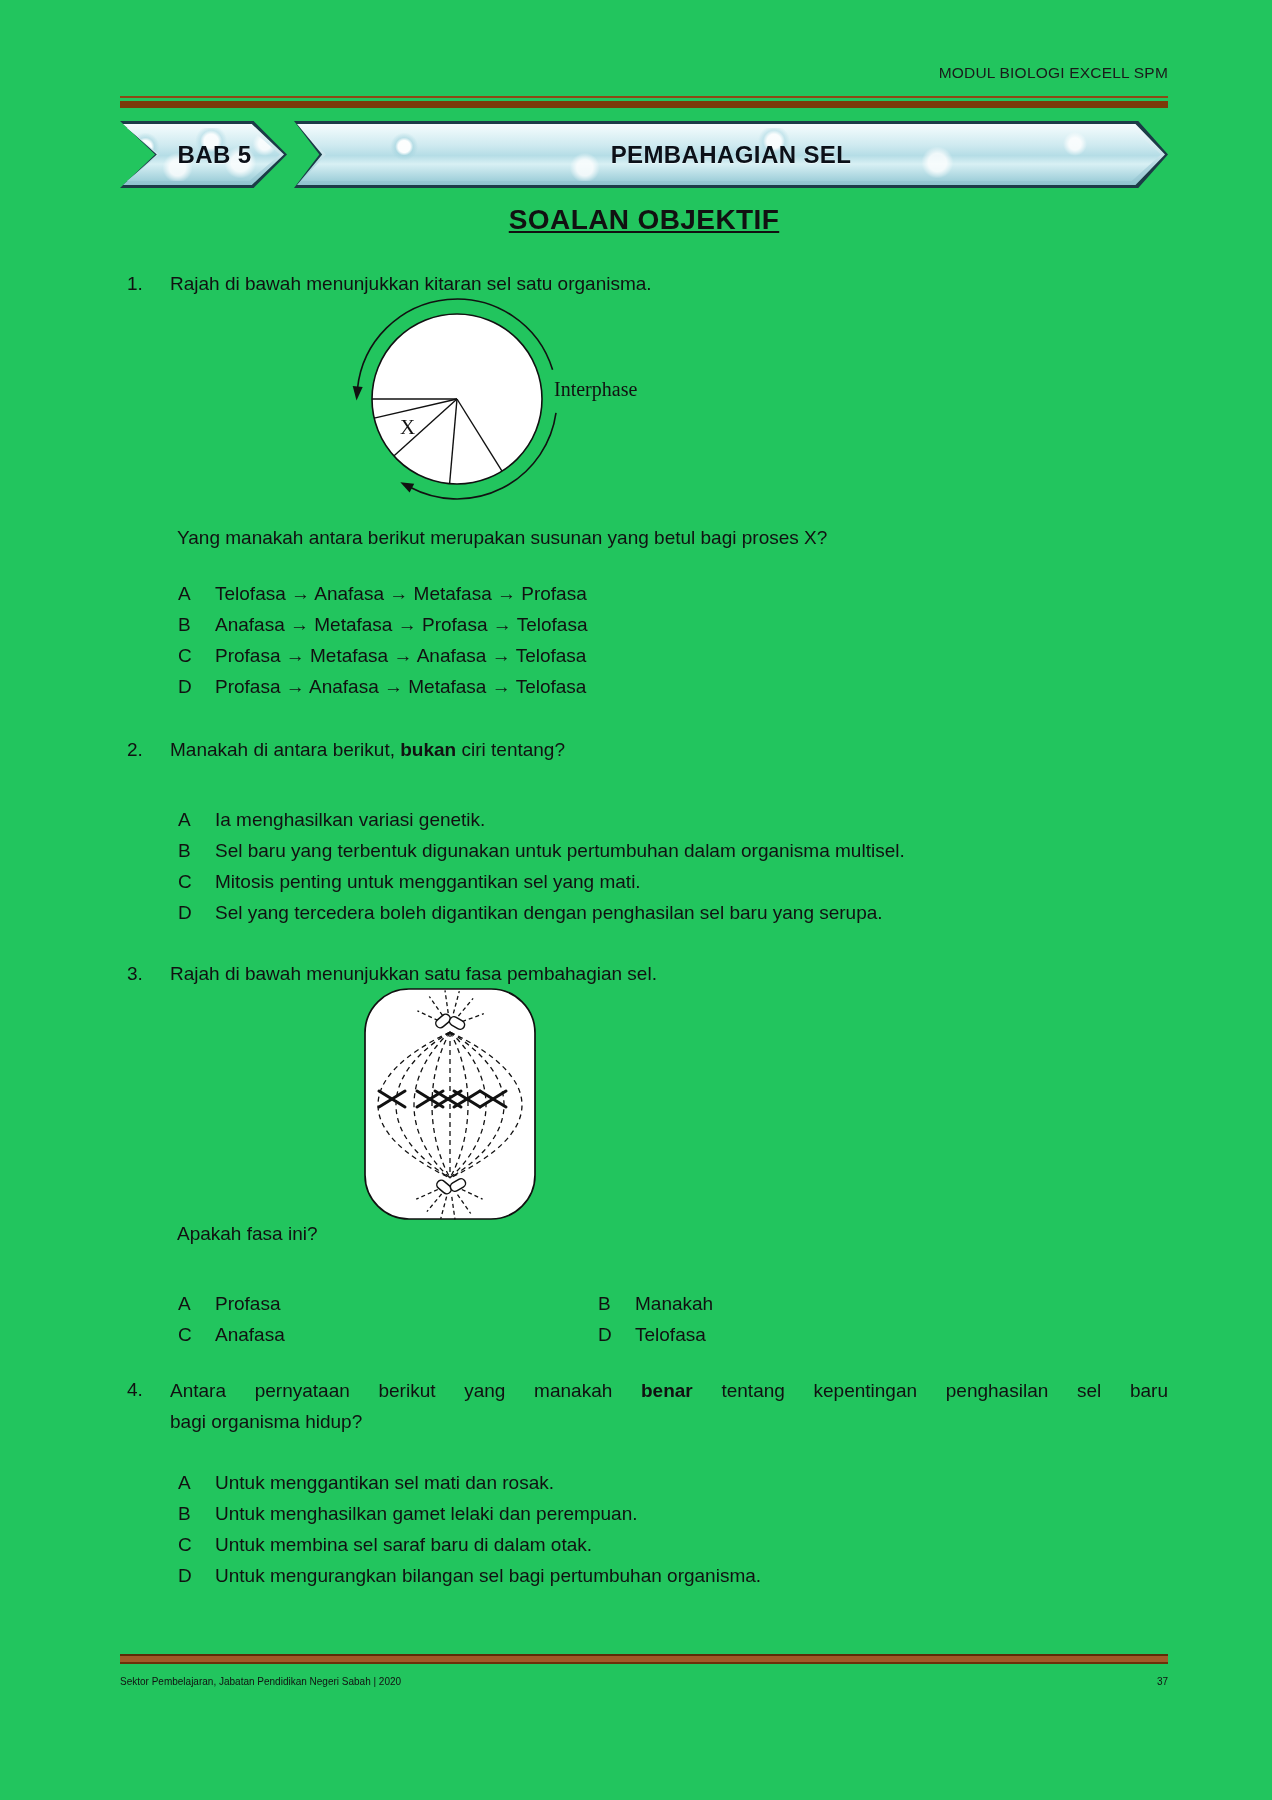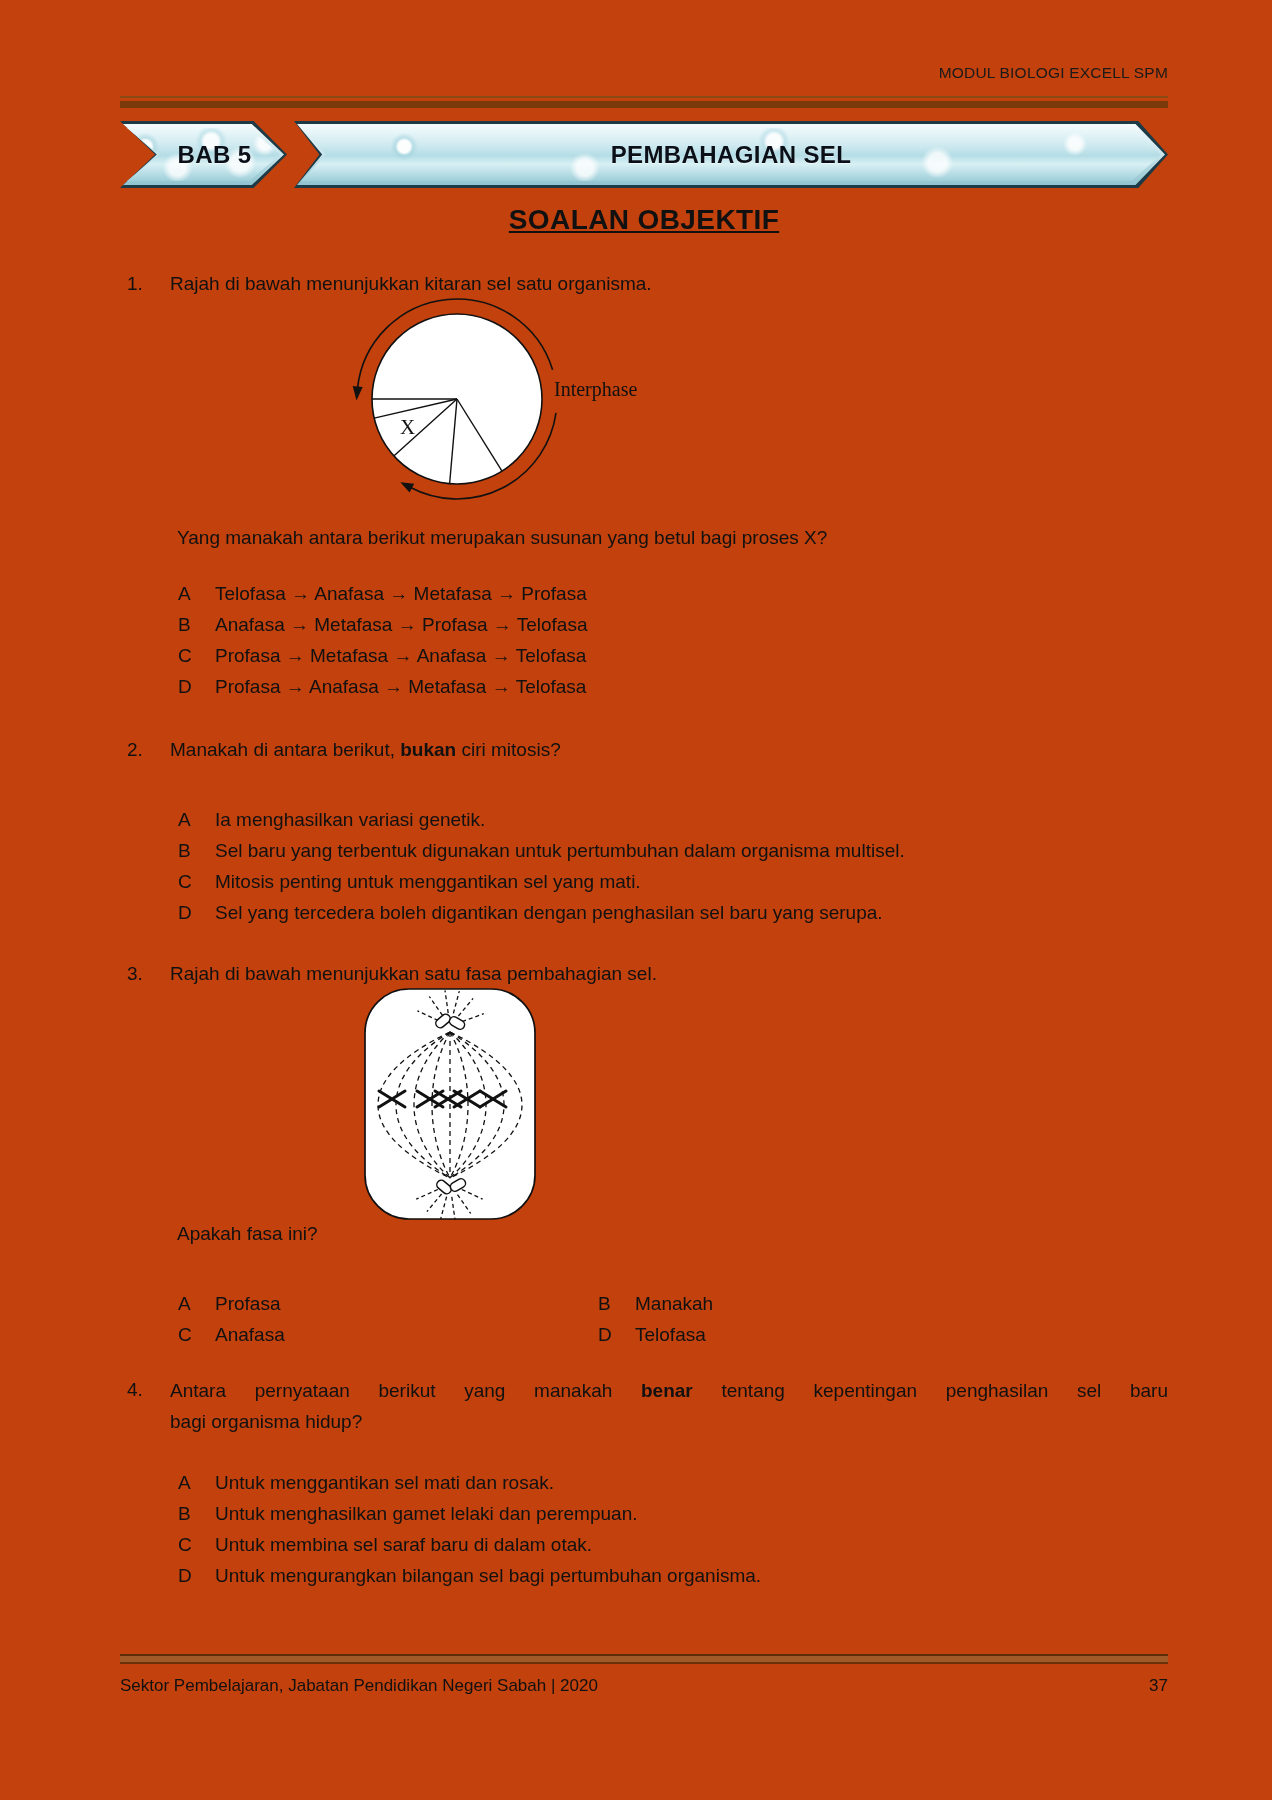--- a/index.html
+++ b/index.html
@@ -1,18 +1,18 @@
 <!DOCTYPE html>
 <html><head>
 <meta charset="utf-8">
 <style>
   * { margin:0; padding:0; box-sizing:border-box; }
   html,body { background:#ffffff; }
   .page {
-    position:relative; width:1272px; height:1800px; background:#c2410c;
+    position:relative; width:1272px; height:1800px; background:#22c55e;
     font-family:"Liberation Sans", sans-serif; color:#111; overflow:hidden;
   }
   .content { padding:0 104px 0 120px; }
 
   
   .header-title { padding-top:64px; text-align:right; font-size:15.5px; color:#1a1a1a; letter-spacing:.2px; }
   .rule-top { margin-top:14px; }
   .rule-top .thin { height:2px; background:#8a4a15; }
   .rule-top .bar  { height:7px; background:#7b3a0a; margin-top:3px; }
 
@@ -71,21 +71,21 @@
   .q3-opts { margin-top:44px; margin-left:58px; display:grid; grid-template-columns:420px auto; }
 
   
   .diagram1 { margin-top:-22px; margin-left:230px; display:block; }
   .diagram2 { margin-left:240px; display:block; }
   .dia-label { font-family:"Liberation Serif", serif; fill:#111; }
 
   
   .footer { position:absolute; left:120px; right:104px; top:1654px; }
   .footer-bar { height:10px; background:linear-gradient(180deg,#5e2d08 0 20%,#a05a27 20% 80%,#6b3109 80% 100%); }
-  .footer-line { margin-top:12px; display:flex; justify-content:space-between; font-size:17px; }
+  .footer-line { margin-top:12px; display:flex; justify-content:space-between; font-size:10px; }
 </style>
 </head>
 <body>
 
 <div class="page">
   <div class="content">
 
     <div class="header-title">MODUL BIOLOGI EXCELL SPM</div>
     <div class="rule-top">
       <div class="thin"></div>
@@ -147,21 +147,21 @@
         <span>Profasa → Metafasa → Anafasa → Telofasa</span>
       </div>
       <div class="opt-row">
         <span class="letter">D</span>
         <span>Profasa → Anafasa → Metafasa → Telofasa</span>
       </div>
     </div>
 
     <div class="q-head q2-head">
       <span class="num">2.</span>
-      <span class="q-text"><span>Manakah di antara berikut, </span><b>bukan</b><span> ciri mitosis?</span></span>
+      <span class="q-text"><span>Manakah di antara berikut, </span><b>bukan</b><span> ciri tentang?</span></span>
     </div>
 
     <div class="options q2-opts">
       <div class="opt-row">
         <span class="letter">A</span>
         <span>Ia menghasilkan variasi genetik.</span>
       </div>
       <div class="opt-row">
         <span class="letter">B</span>
         <span>Sel baru yang terbentuk digunakan untuk pertumbuhan dalam organisma multisel.</span>

